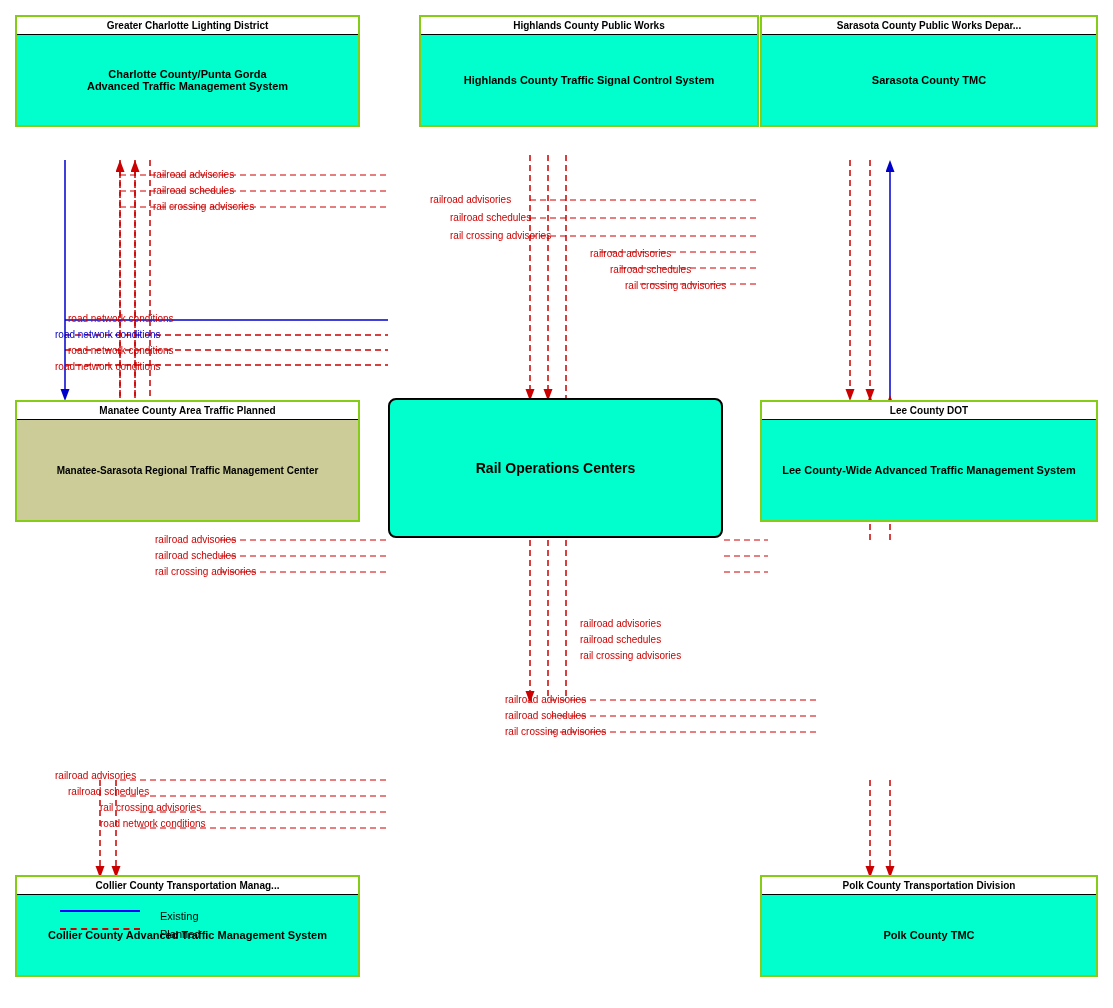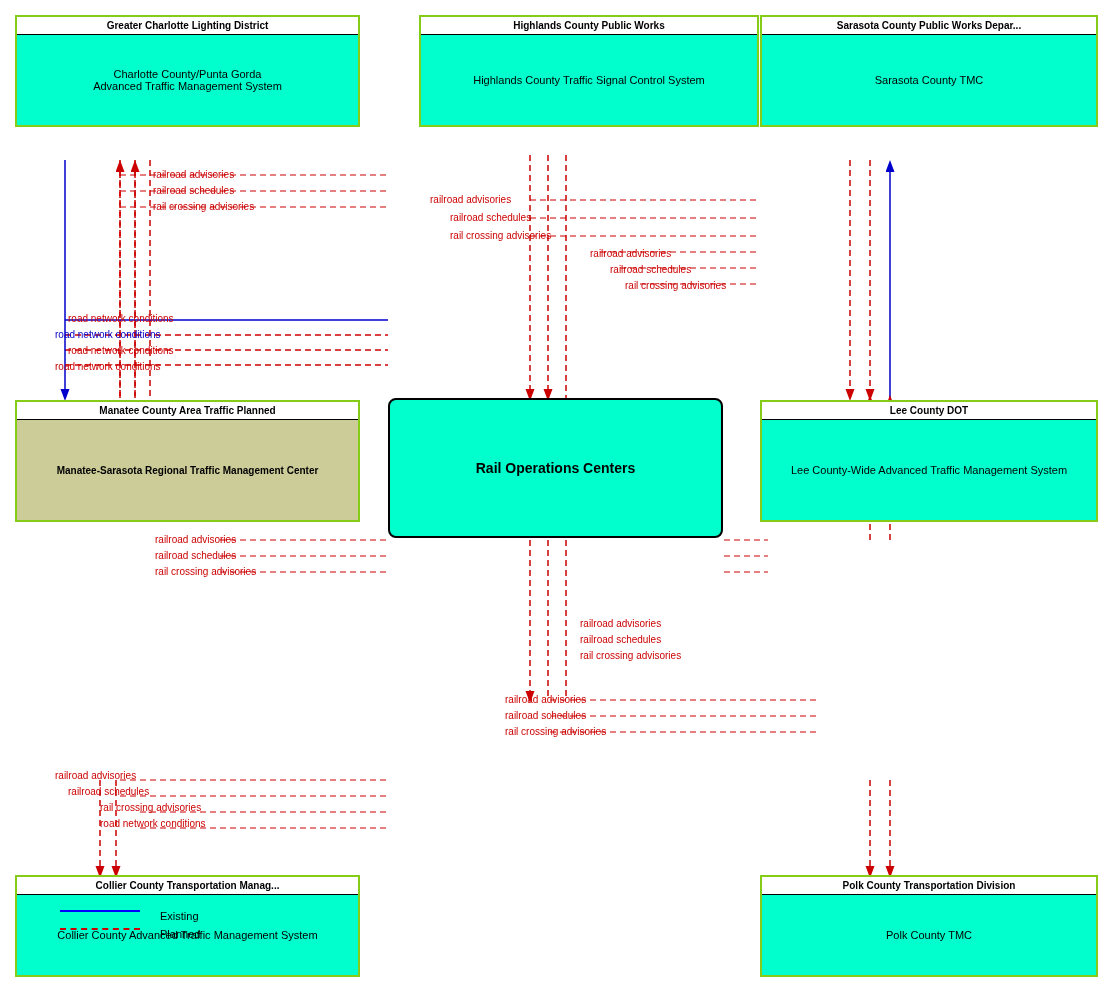--- a/index.html
+++ b/index.html
@@ -27,21 +27,21 @@
       background: #fff;
       border-bottom: 1px solid #000;
       padding: 3px 4px;
       font-size: 10px;
       font-weight: bold;
     }
     .node-body {
       background: #00ffcc;
       padding: 6px 4px;
       font-size: 11px;
-      font-weight: normal;
+      font-weight: bold;
     }
     .node-body-olive {
       background: #cccc99;
       padding: 6px 4px;
       font-size: 10px;
       font-weight: bold;
     }
     
     .node-rail {
       position: absolute;

